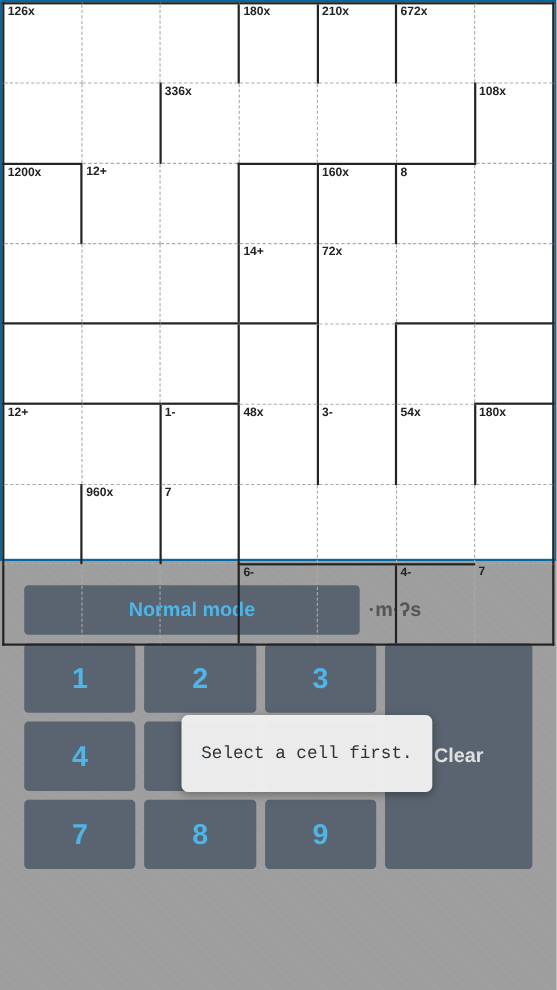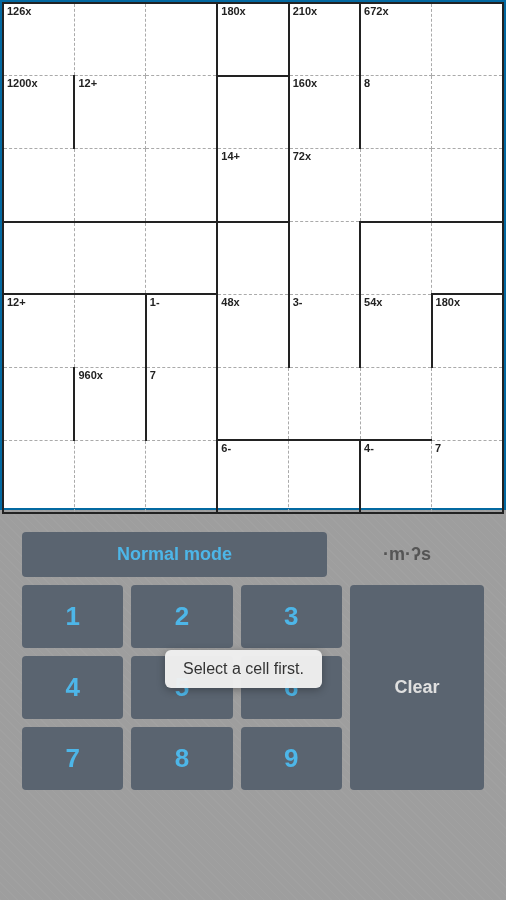--- a/index.html
+++ b/index.html
@@ -89,21 +89,21 @@
       width: 320px;
       cursor: pointer;
       text-align: center;
     }
 
     #logo-area {
       width: calc(506px - 320px - 30px);
       color: #555;
       font-size: 18px;
       font-weight: bold;
-      text-align: center;
+      text-align: left;
       padding-right: 5px;
     }
 
     #numpad-area {
       display: flex;
       gap: 8px;
     }
 
     #numpad-left {
       display: grid;
@@ -143,28 +143,29 @@
       text-align: center;
       flex: 1;
     }
 
     
     #tooltip {
       position: absolute;
       background: rgba(240,240,240,0.97);
       color: #333;
       font-size: 16px;
-      padding: 10px 18px;
+      padding: 26px 18px;
       border-radius: 6px;
       top: 650px;
       left: 165px;
       white-space: nowrap;
       pointer-events: none;
       z-index: 10;
       box-shadow: 0 2px 8px rgba(0,0,0,0.3);
+      font-family: Liberation Mono, monospace;
     }
   </style>
 </head>
 <body>
 
 <div id="grid-area">
   <table class="grid-table">
     <tbody>
 
       <tr>
@@ -184,20 +185,33 @@
             <span class="cage-label">210x</span>
           </td>
         <td class="bt bl">
             <span class="cage-label">672x</span>
           </td>
         <td class="bt br">
             <span class="cage-label"></span>
           </td>
       </tr>
 
+      <tr>
+        <td class="bl bb"></td>
+        <td></td>
+        <td class="bl">
+            <span class="cage-label">336x</span>
+          </td>
+        <td></td>
+        <td class="bb"></td>
+        <td class="bb"></td>
+        <td class="bl br">
+            <span class="cage-label">108x</span>
+          </td>
+      </tr>
 
       <tr>
         <td class="bl">
             <span class="cage-label">1200x</span>
           </td>
         <td class="bl">
             <span class="cage-label">12+</span>
           </td>
         <td></td>
         <td class="bl bt"></td>

